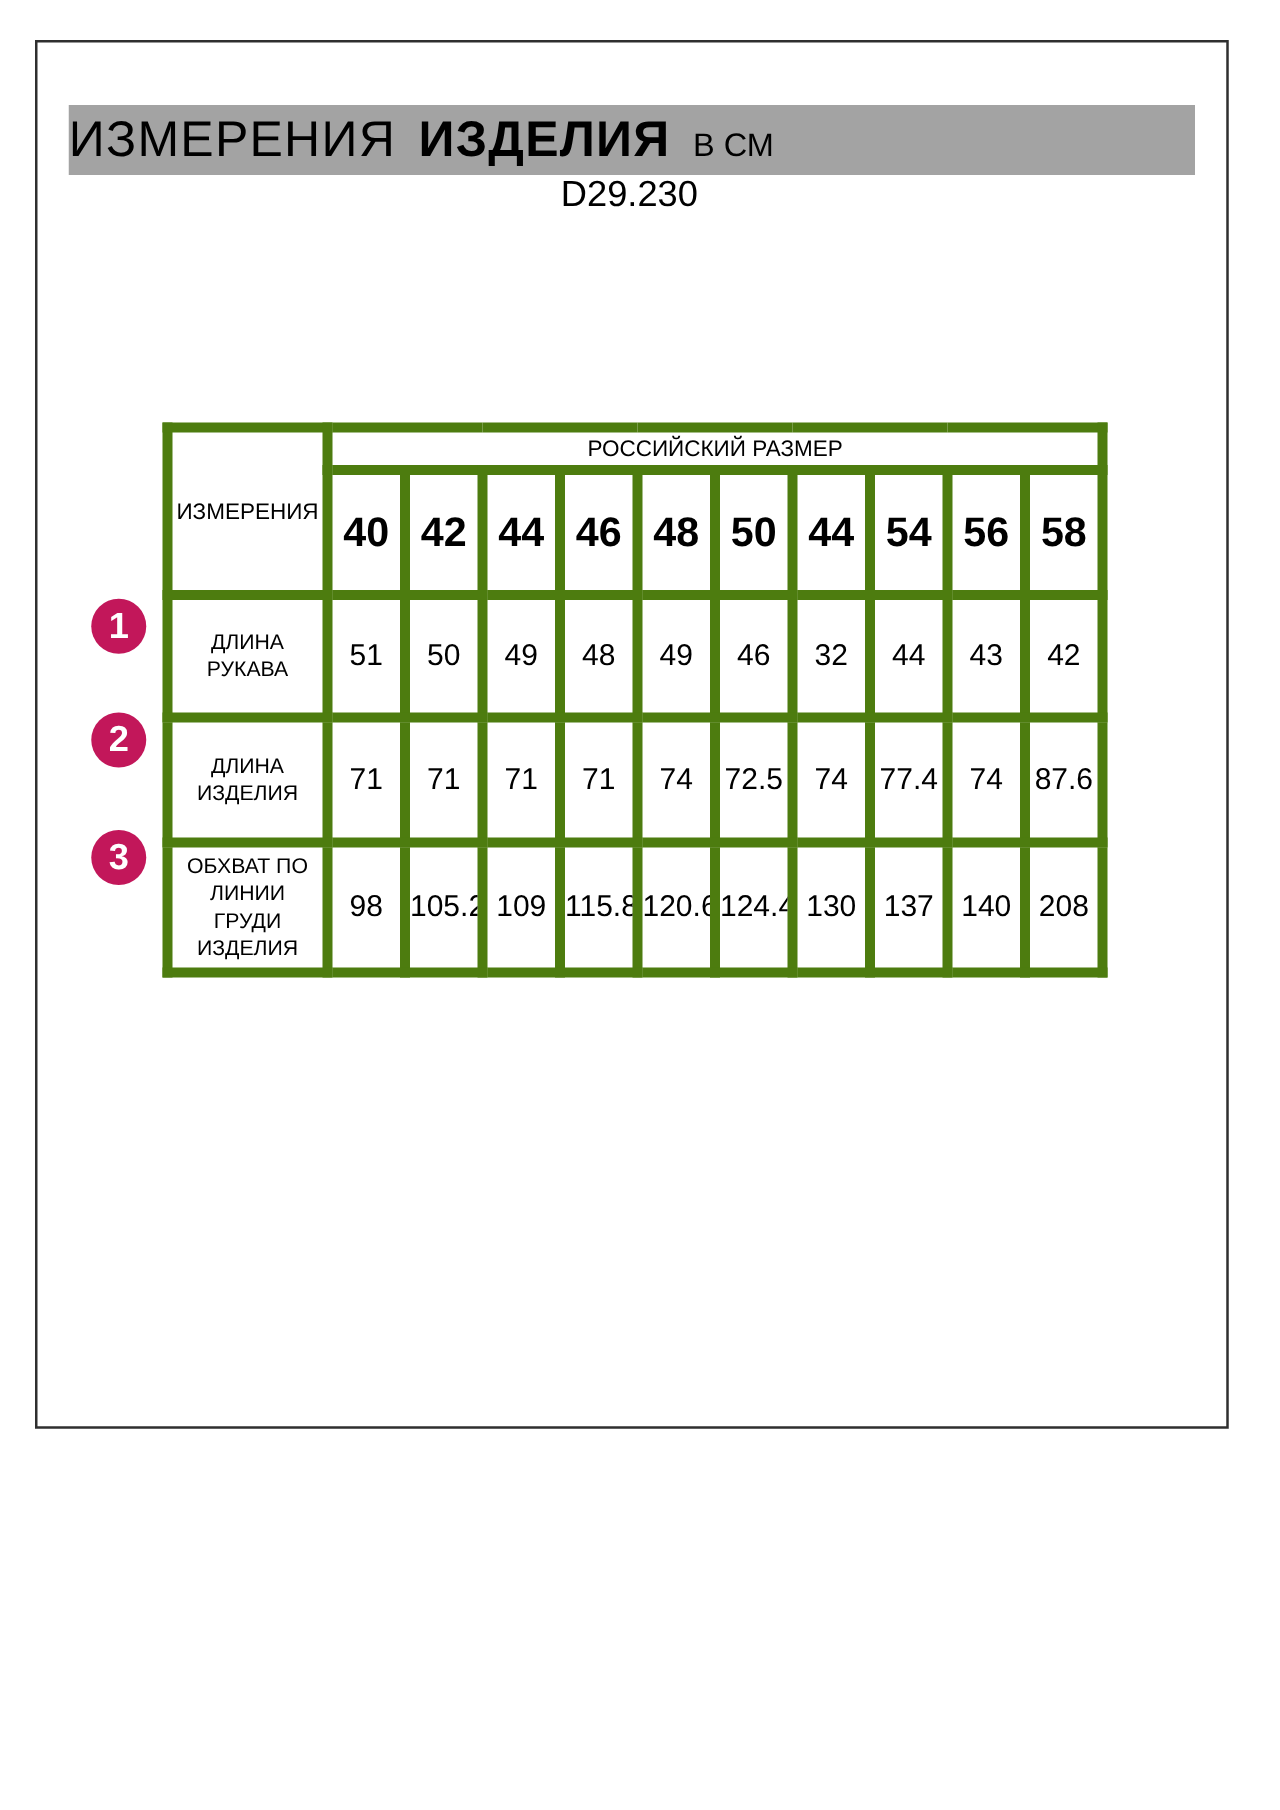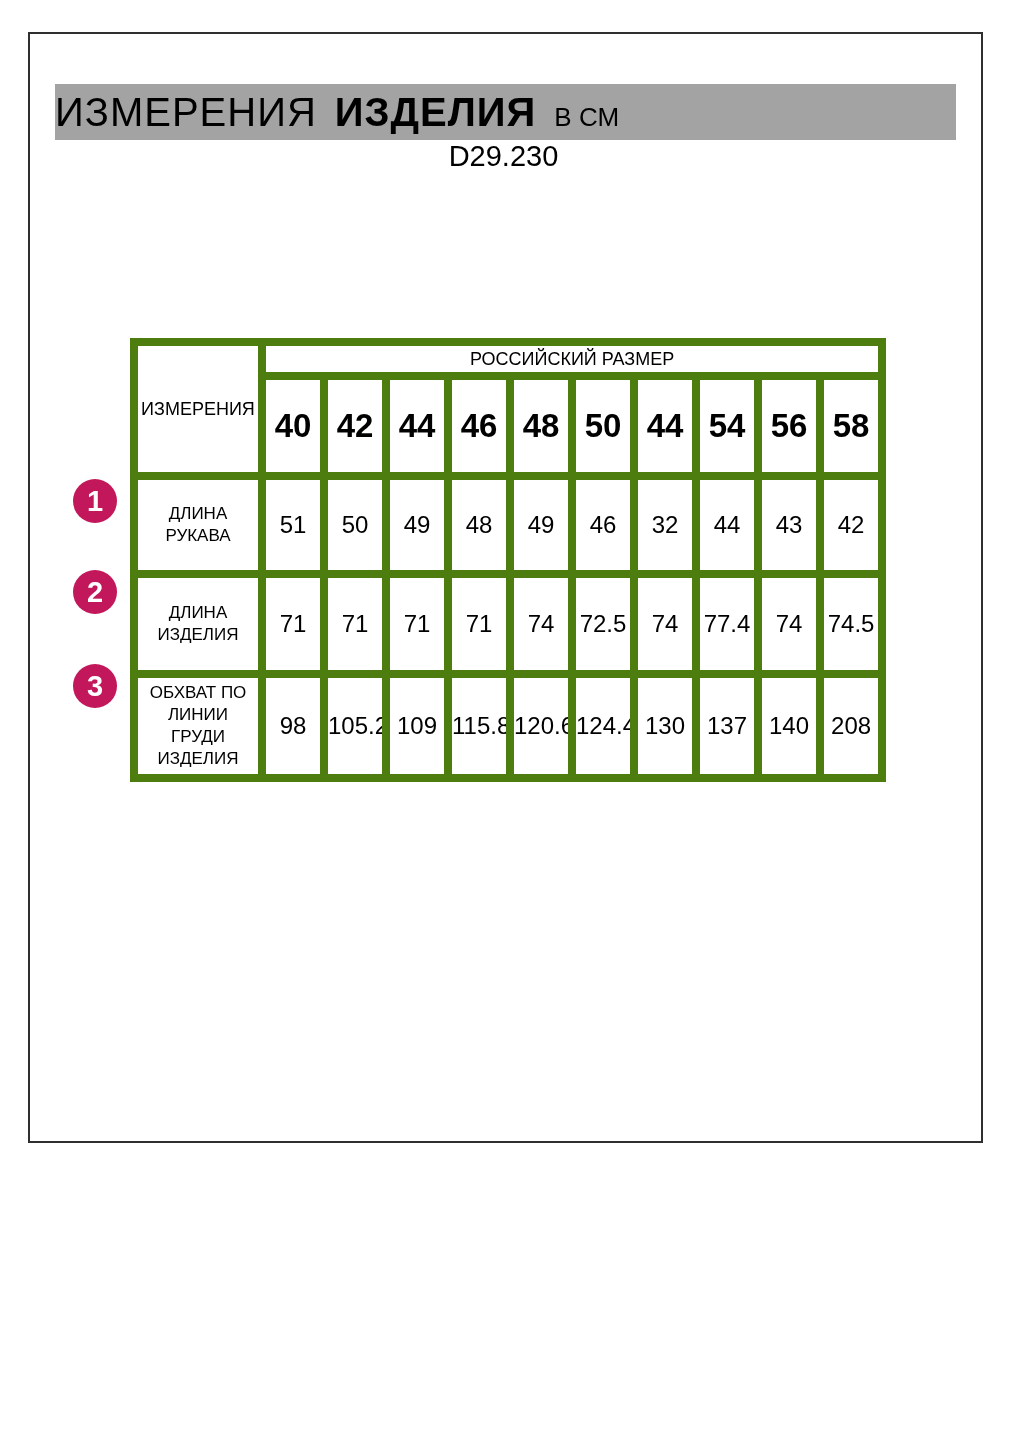--- a/index.html
+++ b/index.html
@@ -190,21 +190,21 @@
 ИЗДЕЛИЯ</td>
         <td class="cell-val">71</td>
         <td class="cell-val">71</td>
         <td class="cell-val">71</td>
         <td class="cell-val">71</td>
         <td class="cell-val">74</td>
         <td class="cell-val">72.5</td>
         <td class="cell-val">74</td>
         <td class="cell-val">77.4</td>
         <td class="cell-val">74</td>
-        <td class="cell-val">74.5</td>
+        <td class="cell-val">87.6</td>
       </tr>
       <tr class="r-data3">
         <td class="cell-label">ОБХВАТ ПО
 ЛИНИИ
 ГРУДИ
 ИЗДЕЛИЯ</td>
         <td class="cell-val">98</td>
         <td class="cell-val">105.2</td>
         <td class="cell-val">109</td>
         <td class="cell-val">115.8</td>

